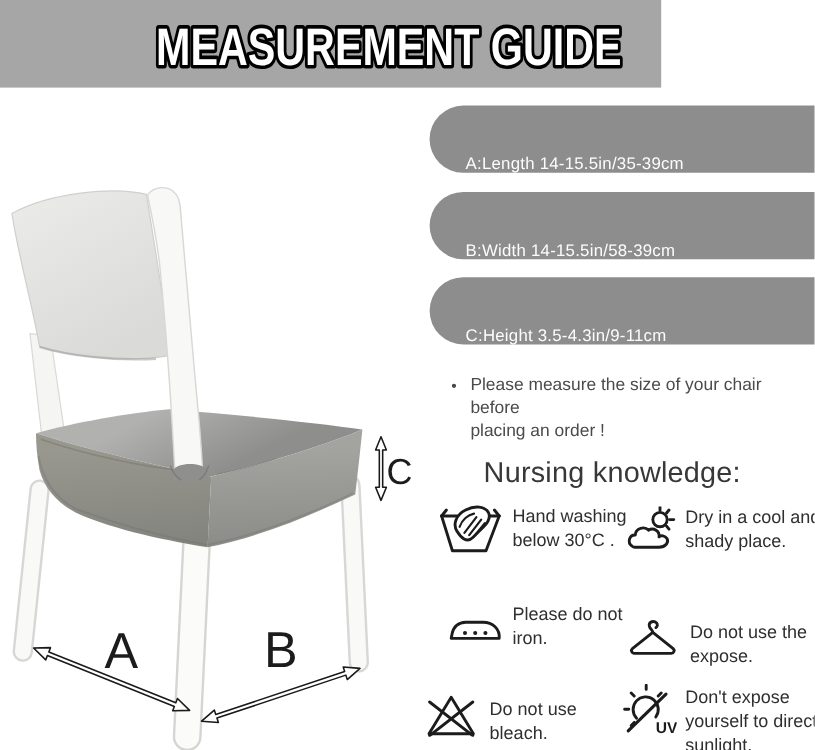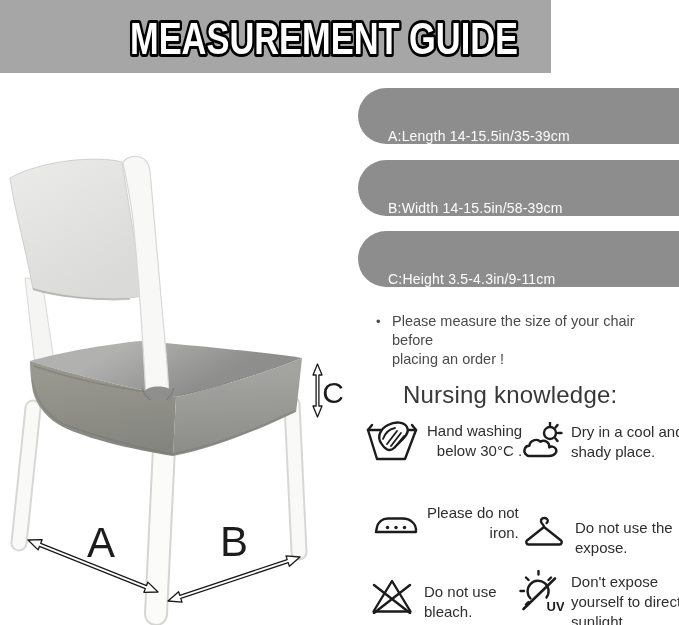--- a/index.html
+++ b/index.html
@@ -123,21 +123,21 @@
   <div class="care-cell" style="left:366px;top:418px;">
     <span class="care-icon" style="margin-right:9px;">
       <svg width="52" height="44" viewBox="0 0 52 44">
         <path class="ic" d="M2 12 L6 7 M46 7 L50 12"></path>
         <path class="ic" d="M2 12 L11 41 L39 41 L50 12"></path>
         <path class="ic" d="M2 12 H15 M36 12 H50"></path>
         <path class="icw" d="M15 25 C11 19 14 11 22 7 C30 3 38 4 41 9 C43 13 41 17 37 21 L28 30 C23 35 18 30 15 25 Z"></path>
         <path class="ic" style="stroke-width:1.8" d="M21 26 L31 13 M25 28 L35 15 M29 29 L38 18 M17 21 C19 15 24 11 29 10"></path>
       </svg>
     </span>
-    <span class="care-text" style="margin-top:3px;text-align:right;">
+    <span class="care-text" style="margin-top:3px;">
       <span>Hand washing</span><br>
       <span>below 30°C .</span>
     </span>
   </div>
 
   <div class="care-cell" style="left:520px;top:422px;">
     <span class="care-icon" style="margin-right:6px;">
       <svg width="45" height="36" viewBox="0 0 45 36">
         <circle class="ic" cx="30" cy="11" r="6"></circle>
         <path class="ic" d="M30 0.5 V3.5 M37.5 3 L35.5 5.5 M41.5 11 H38 M37.5 19 L35.5 16.5"></path>
@@ -152,40 +152,40 @@
 
   <div class="care-cell" style="left:374px;top:502px;">
     <span class="care-icon" style="margin-right:9px;">
       <svg width="44" height="32" viewBox="0 0 44 32">
         <path class="ic" d="M2 30 H42 C42.8 22 36.5 16.5 28.5 16.5 H14 C8 16.5 3.8 20.5 2.8 26 L2 30 Z"></path>
         <circle class="icf" cx="13.5" cy="25.5" r="1.7"></circle>
         <circle class="icf" cx="22" cy="25.5" r="1.7"></circle>
         <circle class="icf" cx="30.5" cy="25.5" r="1.7"></circle>
       </svg>
     </span>
-    <span class="care-text" style="margin-top:1px;text-align:right;">
+    <span class="care-text" style="margin-top:1px;">
       <span>Please do not</span><br>
       <span>iron.</span>
     </span>
   </div>
 
   <div class="care-cell" style="left:524px;top:498px;margin-top:16px;">
     <span class="care-icon" style="margin-right:11px;">
       <svg width="40" height="36" viewBox="0 0 40 36">
         <path class="ic" d="M20 13 C20 10.5 17 10 17 7 C17 4 21 3 23 5 C24.2 6.2 24 8 22.6 9"></path>
         <path class="ic" d="M20 13 L37 26.5 C38.5 27.8 37.6 30.5 35.5 30.5 H4.5 C2.4 30.5 1.5 27.8 3 26.5 Z"></path>
       </svg>
     </span>
     <span class="care-text" style="margin-top:4px;">
       <span>Do not use the</span><br>
       <span>expose.</span>
     </span>
   </div>
 
-  <div class="care-cell" style="left:371px;top:574px;">
+  <div class="care-cell" style="left:355px;top:574px;">
     <span class="care-icon" style="margin-right:11px;">
       <svg width="42" height="40" viewBox="0 0 42 40">
         <path class="ic" d="M21 7 L2.5 37.5 H39.5 Z"></path>
         <path class="ic" d="M3 11 L39 39 M39 11 L3 39"></path>
       </svg>
     </span>
     <span class="care-text" style="margin-top:8px;">
       <span>Do not use</span><br>
       <span>bleach.</span>
     </span>

